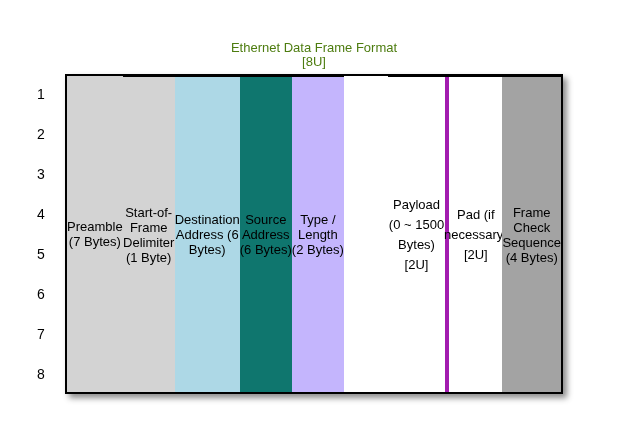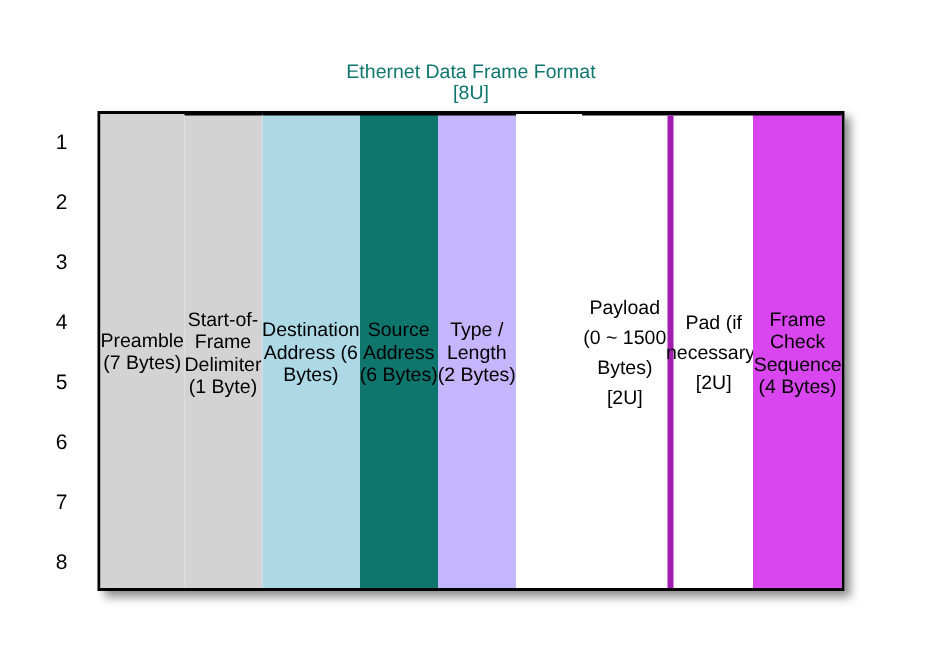--- a/index.html
+++ b/index.html
@@ -16,21 +16,21 @@
     overflow: hidden;
   }
   .title {
     position: absolute;
     left: 65px;
     top: 41px;
     width: 498px;
     text-align: center;
     font-size: 13px;
     line-height: 14px;
-    color: #0f766e;
+    color: #4d7c0f;
   }
   .numbers {
     position: absolute;
     left: 24px;
     top: 74px;
     width: 34px;
     height: 320px;
     display: flex;
     flex-direction: column;
   }
@@ -120,18 +120,18 @@
     <div class="row split" style="background: rgb(255, 255, 255); margin-left: 44px;">
       <div class="cell">
         <div>Payload (0 ~ 1500 Bytes)</div>
         <div>[2U]</div>
       </div>
       <div class="cell">
         <div>Pad (if necessary)</div>
         <div>[2U]</div>
       </div>
     </div>
-    <div class="row" style="background: #d946ef;">
+    <div class="row" style="background: #a3a3a3;">
       <span>Frame Check Sequence (4 Bytes)</span>
     </div>
   </div>
 
 </div>
 
 </body></html>

